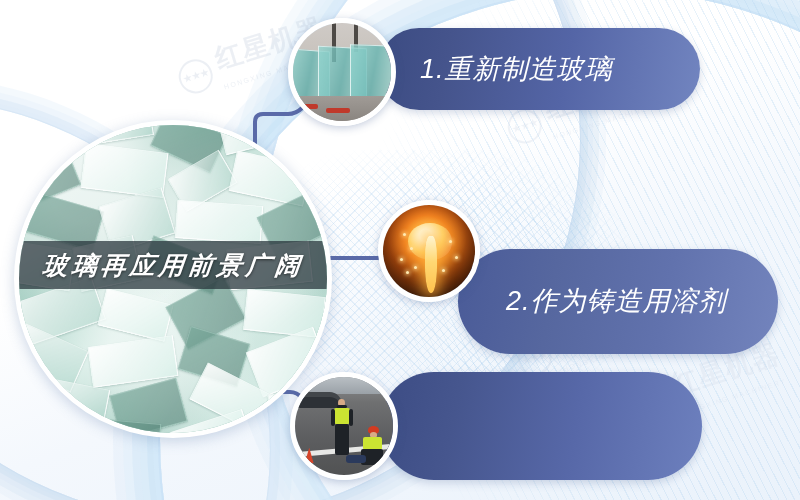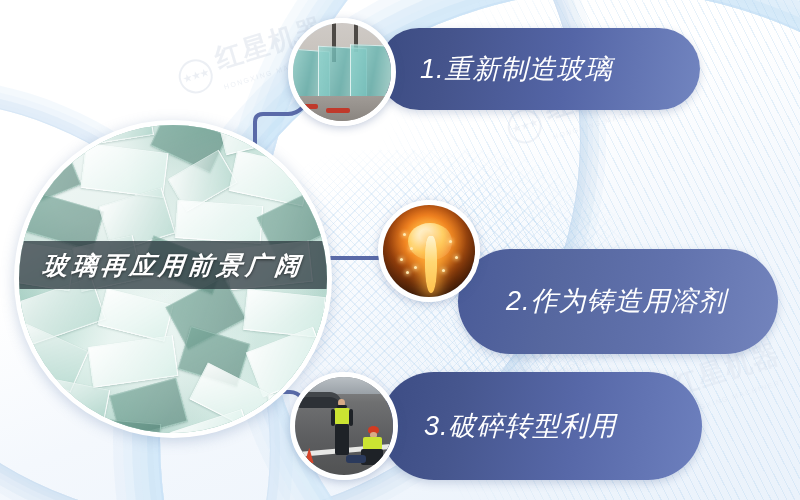--- a/index.html
+++ b/index.html
@@ -388,21 +388,20 @@
         <div class="spark" style="left:25%; top:72%;"></div>
         <div class="spark" style="left:64%; top:70%;"></div>
       </div>
     </div>
   </div>
 
   <div class="item">
     <div class="pill" style="left:380px; top:372px; width:322px; height:108px;
                 background:linear-gradient(100deg,#3c4c84 0%,#46568e 24%,#5768a8 60%,#6d80be 100%);">
         <div class="pill-textwrap" style="margin-left:44px;">
-          <div class="pill-text">3.破碎转型利用</div>
         </div>
     </div>
 
     <div class="thumb" style="left:290px; top:372px; width:108px; height:108px;">
       <div class="t3">
         <div class="sky"></div>
         <div class="car"></div>
         <div class="line" style="left:-6%; top:72%;"></div>
 
         <div class="person" style="left:36%; top:22%; width:24%; height:58%;">

